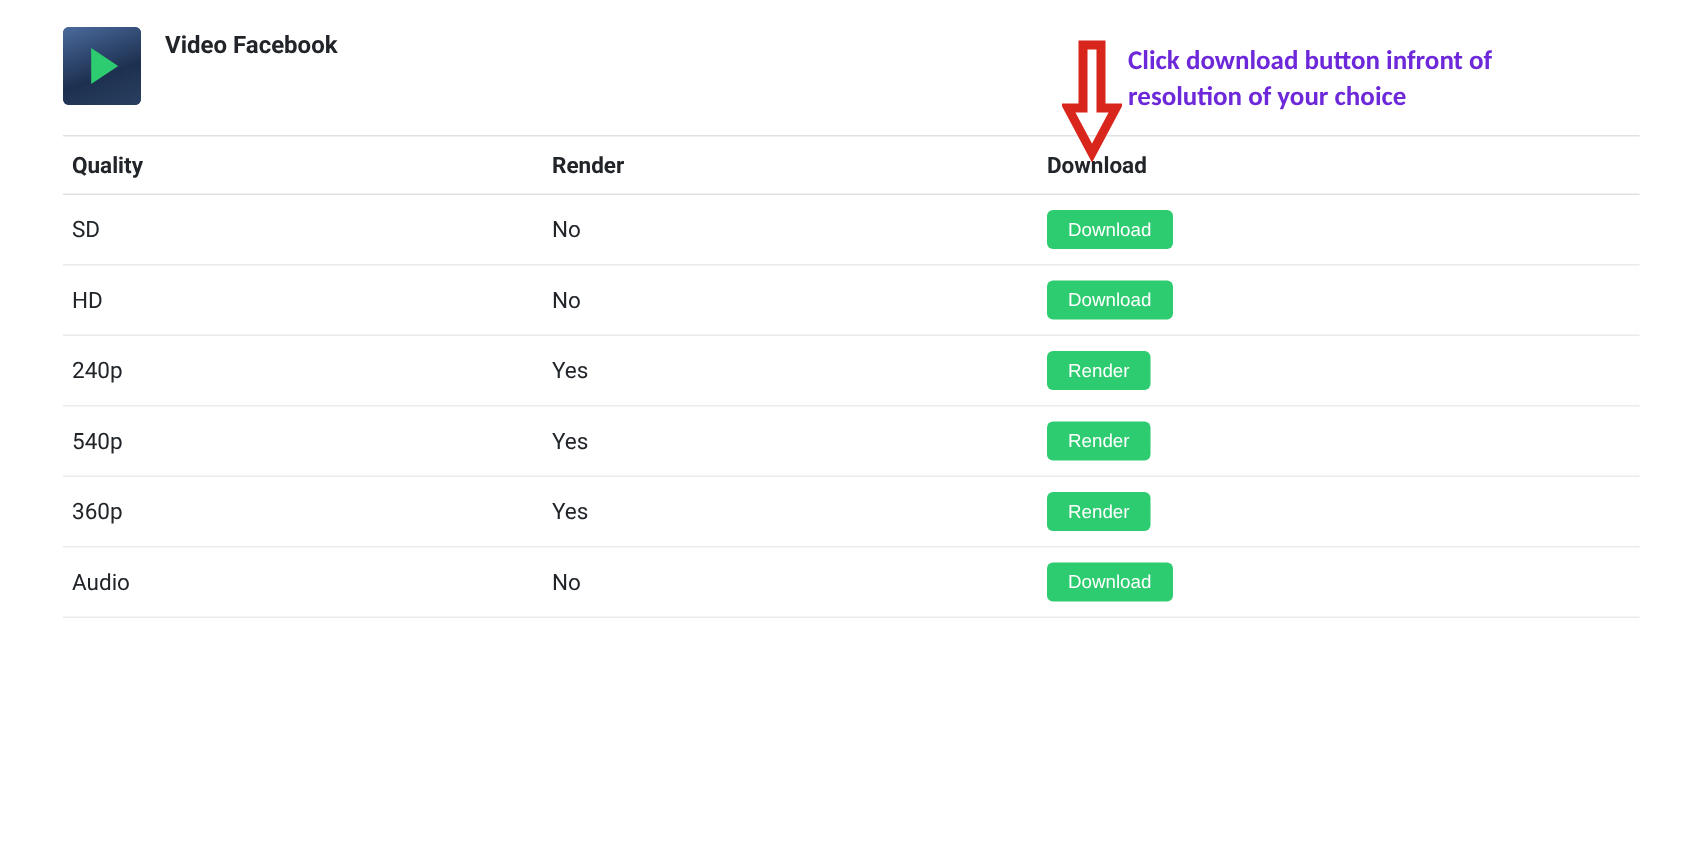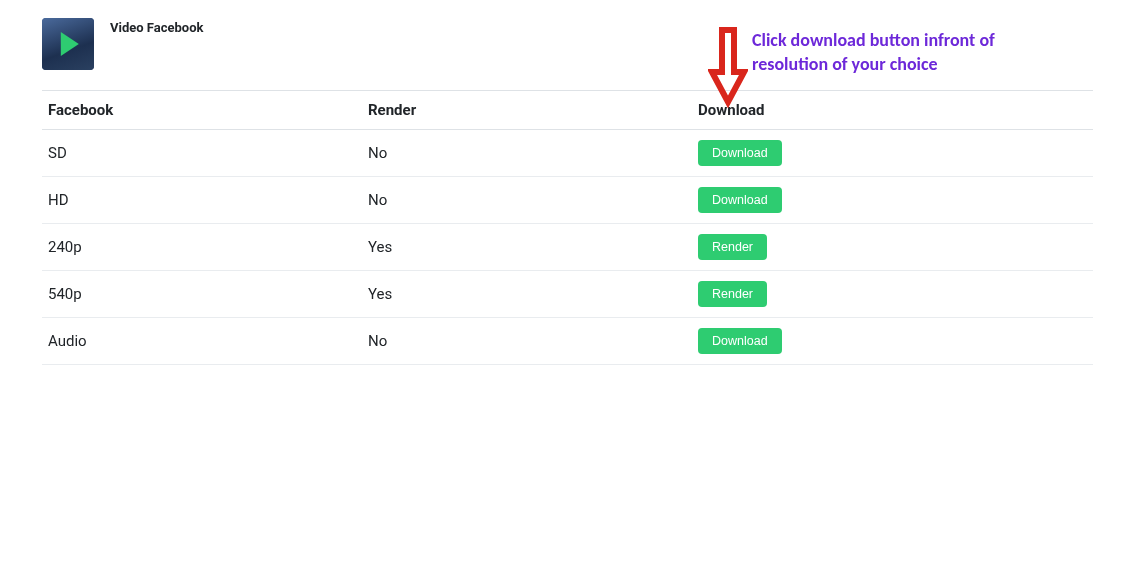--- a/index.html
+++ b/index.html
@@ -43,21 +43,21 @@
       left: 50%;
       transform: translate(-40%, -50%);
       width: 0;
       height: 0;
       border-left: 18px solid #2ecc71;
       border-top: 12px solid transparent;
       border-bottom: 12px solid transparent;
     }
     .video-title {
       font-weight: 700;
-      font-size: 13px;
+      font-size: 16px;
       color: #212529;
       padding-top: 2px;
     }
     .table {
       width: 100%;
       border-collapse: collapse;
     }
     .table thead th {
       text-align: left;
       font-weight: 700;
@@ -127,21 +127,21 @@
     <div class="thumbnail">
       <div class="thumbnail-inner"></div>
       <div class="play-triangle"></div>
     </div>
     <div class="video-title">Video Facebook</div>
   </div>
 
   <table class="table">
     <thead>
       <tr>
-        <th class="col-quality">Facebook</th>
+        <th class="col-quality">Quality</th>
         <th class="col-render">Render</th>
         <th class="col-download">Download</th>
       </tr>
     </thead>
     <tbody id="table-body">
         <tr>
           <td>SD</td>
           <td>No</td>
           <td><button class="btn-green">Download</button></td>
         </tr>
@@ -154,20 +154,25 @@
           <td>240p</td>
           <td>Yes</td>
           <td><button class="btn-green">Render</button></td>
         </tr>
         <tr>
           <td>540p</td>
           <td>Yes</td>
           <td><button class="btn-green">Render</button></td>
         </tr>
         <tr>
+          <td>360p</td>
+          <td>Yes</td>
+          <td><button class="btn-green">Render</button></td>
+        </tr>
+        <tr>
           <td>Audio</td>
           <td>No</td>
           <td><button class="btn-green">Download</button></td>
         </tr>
       </tbody>
   </table>
 </div>
 
 <div class="annotation">
   <svg class="annotation-arrow" width="40" height="84">

